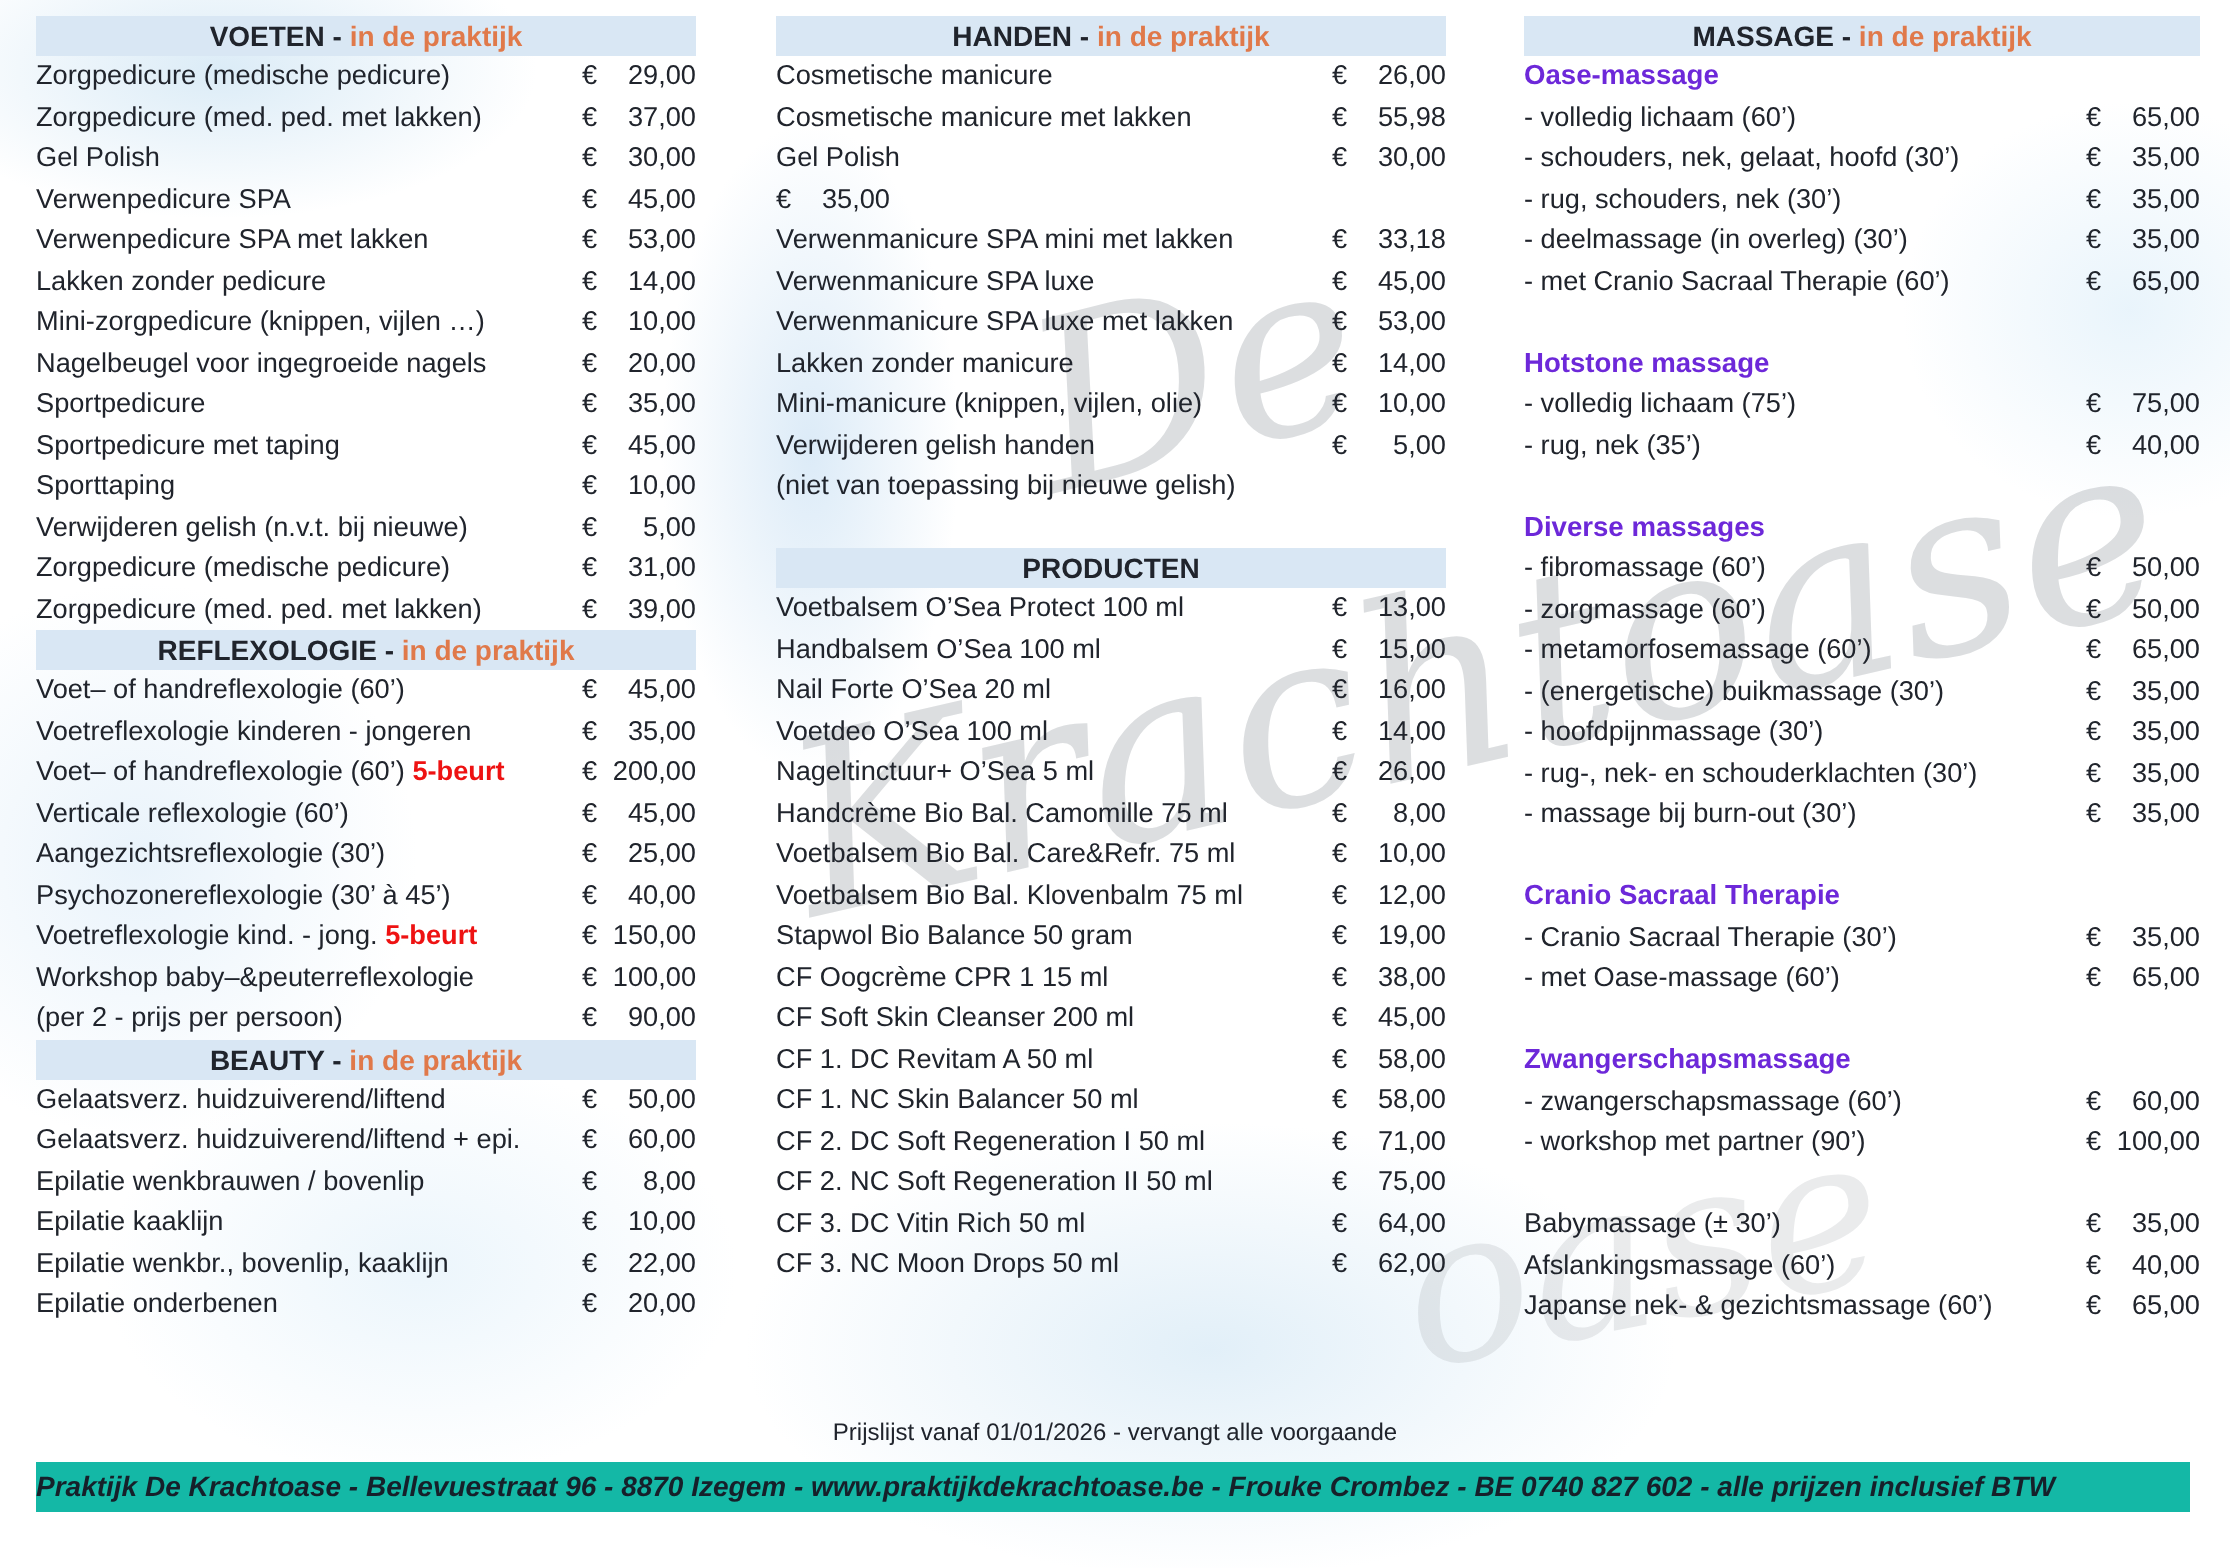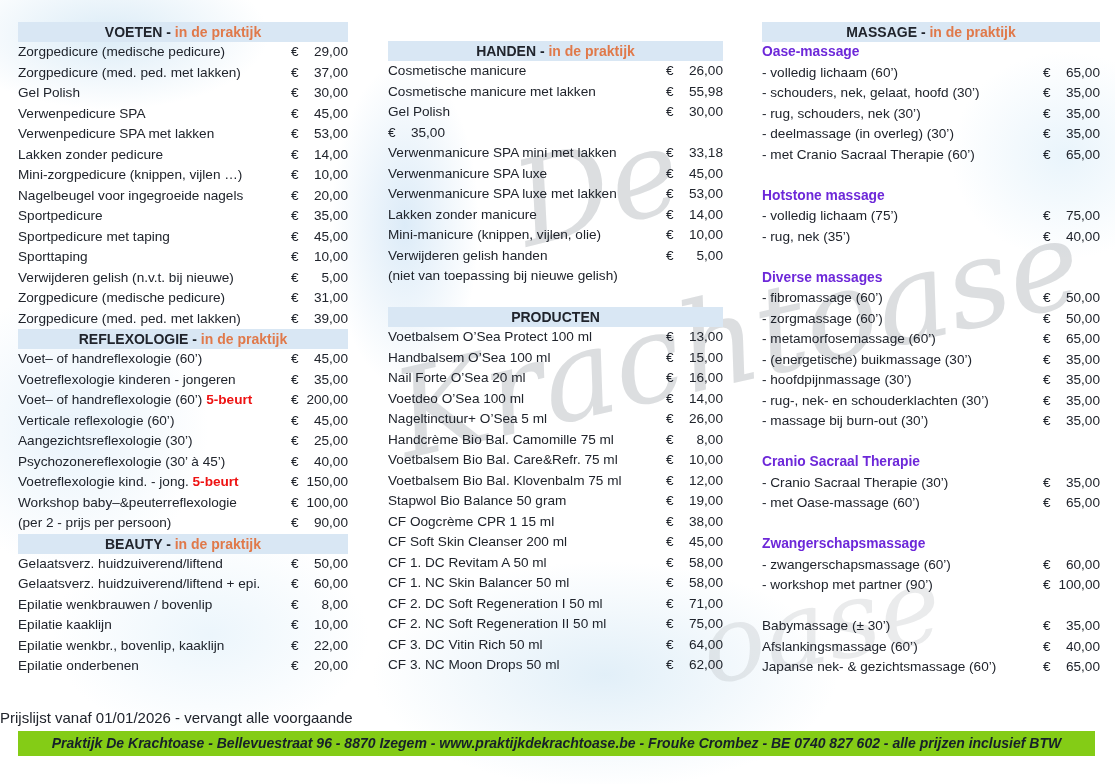--- a/index.html
+++ b/index.html
@@ -19,46 +19,46 @@
   #wm3{top:565px;left:700px;font-size:105px;transform:rotate(-11deg);color:rgba(150,154,162,0.20);}
   .blob{position:absolute;z-index:0;pointer-events:none;border-radius:50%;}
   #b1{left:-50px;top:-40px;width:320px;height:150px;background:radial-gradient(ellipse,rgba(190,220,240,.55),rgba(190,220,240,0) 70%);}
   #b2{left:330px;top:60px;width:150px;height:330px;background:radial-gradient(ellipse,rgba(185,215,240,.5),rgba(185,215,240,0) 70%);}
   #b3{left:-70px;top:290px;width:280px;height:280px;background:radial-gradient(ellipse,rgba(200,225,245,.4),rgba(200,225,245,0) 70%);}
   #b4{left:370px;top:560px;width:470px;height:230px;background:radial-gradient(ellipse,rgba(190,220,240,.45),rgba(190,220,240,0) 70%);}
   #b5{left:950px;top:50px;width:230px;height:210px;background:radial-gradient(ellipse,rgba(200,228,246,.4),rgba(200,228,246,0) 70%);}
   #b6{left:50px;top:530px;width:320px;height:210px;background:radial-gradient(ellipse,rgba(200,228,246,.35),rgba(200,228,246,0) 70%);}
 
   
-  .col{position:absolute;top:22px;z-index:1;}
+  .col{position:absolute;top:8px;z-index:1;}
   #col-left{left:18px;width:330px;}
-  #col-mid{left:388px;width:335px;margin-top:19px;}
+  #col-mid{left:388px;width:335px;}
   #col-right{left:762px;width:338px;}
 
   .sec-header{
     background:#d9e7f4;height:20px;line-height:20px;text-align:center;
     font-size:14px;font-weight:700;color:#20242c;
   }
   .sec-accent{color:#e0794a;}
   .row{display:flex;height:20.5px;line-height:20.5px;font-size:13.6px;color:#20242c;}
   .label{flex:1 1 auto;white-space:nowrap;overflow:hidden;}
   .lbl-bold{font-weight:400;}
   .lbl-red{color:#ee1212;font-weight:700;text-align:center;}
   .price{flex:0 0 57px;display:flex;justify-content:space-between;}
   .subheader{font-weight:700;font-size:13.8px;height:20.5px;line-height:20.5px;color:#6d28d9;}
   .gap{height:20.5px;}
 
   
   .footer-note{
-    position:absolute;z-index:1;top:709px;left:0;right:0;text-align:left;
-    font-size:15px;color:#20242c;
+    position:absolute;z-index:1;top:709px;left:0;right:0;text-align:center;
+    font-size:12px;color:#20242c;
   }
   .footer-band{
     position:absolute;z-index:1;top:731px;left:18px;right:20px;height:25px;line-height:25px;
-    background:#84cc16;text-align:center;font-weight:700;font-style:italic;
+    background:#14b8a6;text-align:left;font-weight:700;font-style:italic;
     font-size:14px;color:#16202a;
   }
 </style>
 </head>
 <body>
 
 <div class="blob" id="b1"></div>
 <div class="blob" id="b2"></div>
 <div class="blob" id="b3"></div>
 <div class="blob" id="b4"></div>

